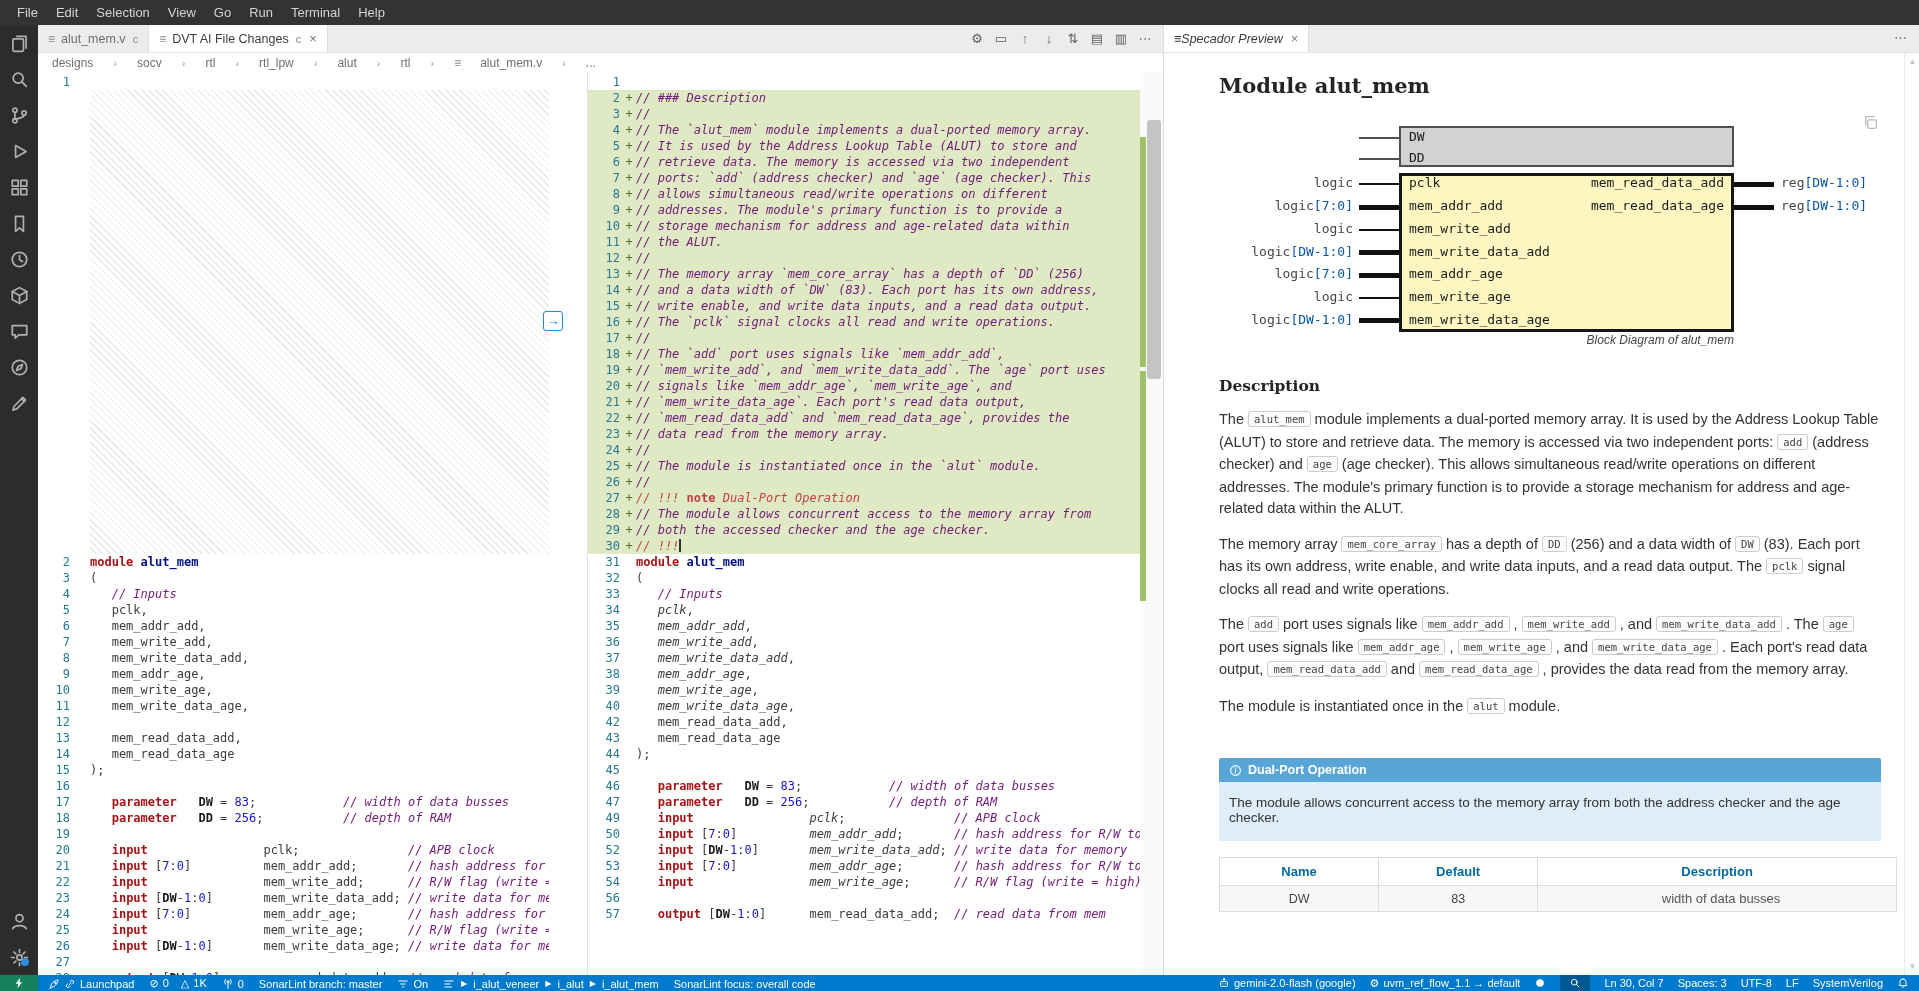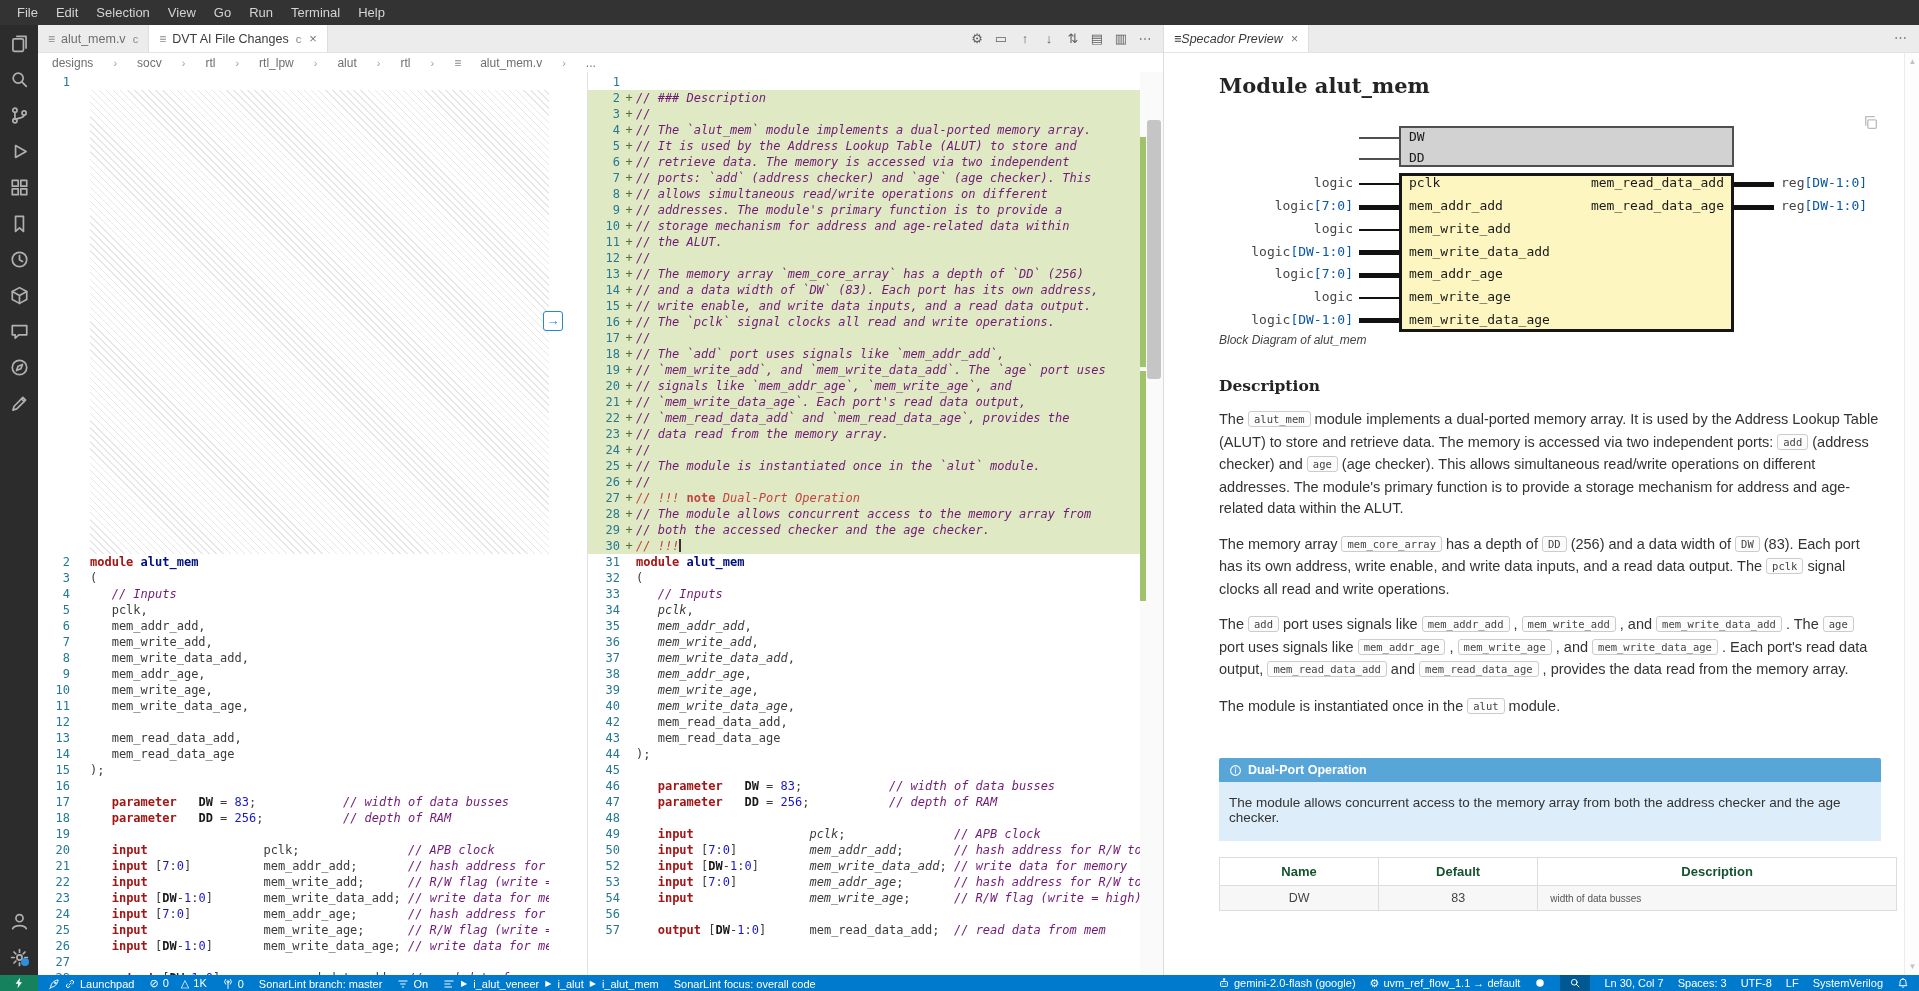--- a/index.html
+++ b/index.html
@@ -92,44 +92,44 @@
     background:#d2d2d2; border:2px solid #4f4f4f; }
   .dg-ports-box { position:absolute; left:180px; top:73px; width:335px; height:159px;
     background:#fdf6c0; border:3px solid #161616; }
   .dg-pin { position:absolute; height:14px; line-height:14px; color:#1a1a1a; }
   .dg-label { position:absolute; width:134px; text-align:right; height:14px; line-height:14px; }
   .dg-rlabel { position:absolute; left:562px; height:14px; line-height:14px; }
   .dg-t { color:#454545; }
   .dg-r { color:#0a56a8; }
   .stub { position:absolute; background:#111; }
   .stub.param { background:#4f4f4f; }
-  #dg-caption { position:absolute; left:0; width:515px; top:233px; text-align:left;
+  #dg-caption { position:absolute; left:0; width:515px; top:233px; text-align:right;
     font-family:"Liberation Sans", sans-serif; font-style:italic; font-size:12px; color:#444; }
   #dg-copy { position:absolute; right:2px; top:14px; color:#bdbdbd; }
   #dg-copy svg { width:17px; height:17px; }
   
   .pv-p { margin:14px 0 0; font-size:14.5px; line-height:21.5px; color:#333; max-width:678px; }
   .chip { font-family:"DejaVu Sans Mono", monospace; font-size:10.5px; color:#444;
     background:#fcfcfc; border:1px solid #ccc; border-radius:3px; padding:1px 5px;
     white-space:nowrap; position:relative; top:-1px; }
   
   #note { margin-top:40px; max-width:678px; }
   #note .nh { background:#58a6d7; color:#fff; font-size:12.5px; font-weight:bold;
     padding:5px 10px; display:flex; align-items:center; gap:6px; border-radius:2px 2px 0 0; }
   #note .nh svg { width:13px; height:13px; }
   #note .nb { background:#ddedf9; color:#333; font-size:13.5px; padding:13px 10px 16px; }
   
   .pv-caption { margin-top:52px; text-align:center; font-style:italic; font-size:12px;
     color:#3c3c3c; max-width:678px; }
   #ptable { margin-top:16px; width:678px; border-collapse:collapse; }
-  #ptable th { border:1px solid #ddd; font-size:13px; color:#14532d; padding:6px 4px;
+  #ptable th { border:1px solid #ddd; font-size:13px; color:#0369a1; padding:6px 4px;
     text-align:center; font-weight:bold; }
   #ptable td { border:1px solid #ddd; font-size:12.5px; color:#444; padding:5px 4px;
     text-align:center; }
-  #ptable td.desc { text-align:left; padding-left:12px; font-size:10px; color:#555; }
+  #ptable td.desc { text-align:center; padding-left:12px; font-size:13px; color:#555; }
   #ptable tr.odd td { background:#f7f7f7; }
   
   #statusbar { position:absolute; left:0; bottom:0; width:1919px; height:16px;
     background:#007acc; color:#fff; font-size:11px; display:flex; align-items:center; z-index:40; }
   #remote { width:38px; height:16px; background:#16825d; display:flex; align-items:center;
     justify-content:center; flex:none; }
   #remote svg { width:12px; height:12px; }
   .sb-left { display:flex; align-items:flex-end; gap:15px; padding-left:10px; flex:1; min-width:0; }
   .sb-right { display:flex; align-items:center; gap:14px; padding-right:10px; }
   .sb-item { display:flex; align-items:center; gap:4px; white-space:nowrap; }
@@ -359,21 +359,20 @@
       <div class="crow "><span class="ln">37</span><span class="plus"></span><span class="ctext">   <span class="idi">mem_write_data_add</span>,</span></div>
       <div class="crow "><span class="ln">38</span><span class="plus"></span><span class="ctext">   <span class="idi">mem_addr_age</span>,</span></div>
       <div class="crow "><span class="ln">39</span><span class="plus"></span><span class="ctext">   <span class="idi">mem_write_age</span>,</span></div>
       <div class="crow "><span class="ln">40</span><span class="plus"></span><span class="ctext">   <span class="idi">mem_write_data_age</span>,</span></div>
       <div class="crow "><span class="ln">42</span><span class="plus"></span><span class="ctext">   mem_read_data_add,</span></div>
       <div class="crow "><span class="ln">43</span><span class="plus"></span><span class="ctext">   mem_read_data_age</span></div>
       <div class="crow "><span class="ln">44</span><span class="plus"></span><span class="ctext">);</span></div>
       <div class="crow "><span class="ln">45</span><span class="plus"></span><span class="ctext"></span></div>
       <div class="crow "><span class="ln">46</span><span class="plus"></span><span class="ctext">   <span class="k">parameter</span>   <span class="cs">DW</span> = <span class="nm">83</span>;            <span class="cm">// width of data busses</span></span></div>
       <div class="crow "><span class="ln">47</span><span class="plus"></span><span class="ctext">   <span class="k">parameter</span>   <span class="cs">DD</span> = <span class="nm">256</span>;           <span class="cm">// depth of RAM</span></span></div>
-      <div class="crow "><span class="ln">48</span><span class="plus"></span><span class="ctext"></span></div>
       <div class="crow "><span class="ln">49</span><span class="plus"></span><span class="ctext">   <span class="k">input</span>                <span class="idi">pclk</span>;               <span class="cm">// APB clock</span></span></div>
       <div class="crow "><span class="ln">50</span><span class="plus"></span><span class="ctext">   <span class="k">input</span> [<span class="nm">7</span>:<span class="nm">0</span>]          <span class="idi">mem_addr_add</span>;       <span class="cm">// hash address for R/W to memory</span></span></div>
       <div class="crow "><span class="ln">52</span><span class="plus"></span><span class="ctext">   <span class="k">input</span> [<span class="cs">DW</span>-<span class="nm">1</span>:<span class="nm">0</span>]       <span class="idi">mem_write_data_add</span>; <span class="cm">// write data for memory</span></span></div>
       <div class="crow "><span class="ln">53</span><span class="plus"></span><span class="ctext">   <span class="k">input</span> [<span class="nm">7</span>:<span class="nm">0</span>]          <span class="idi">mem_addr_age</span>;       <span class="cm">// hash address for R/W to memory</span></span></div>
       <div class="crow "><span class="ln">54</span><span class="plus"></span><span class="ctext">   <span class="k">input</span>                <span class="idi">mem_write_age</span>;      <span class="cm">// R/W flag (write = high)</span></span></div>
       <div class="crow "><span class="ln">56</span><span class="plus"></span><span class="ctext"></span></div>
       <div class="crow "><span class="ln">57</span><span class="plus"></span><span class="ctext">   <span class="k">output</span> [<span class="cs">DW</span>-<span class="nm">1</span>:<span class="nm">0</span>]      mem_read_data_add;  <span class="cm">// read data from mem</span></span></div>
     </div>
   <div id="revert-arrow">→</div>
   <div id="diffbar">

